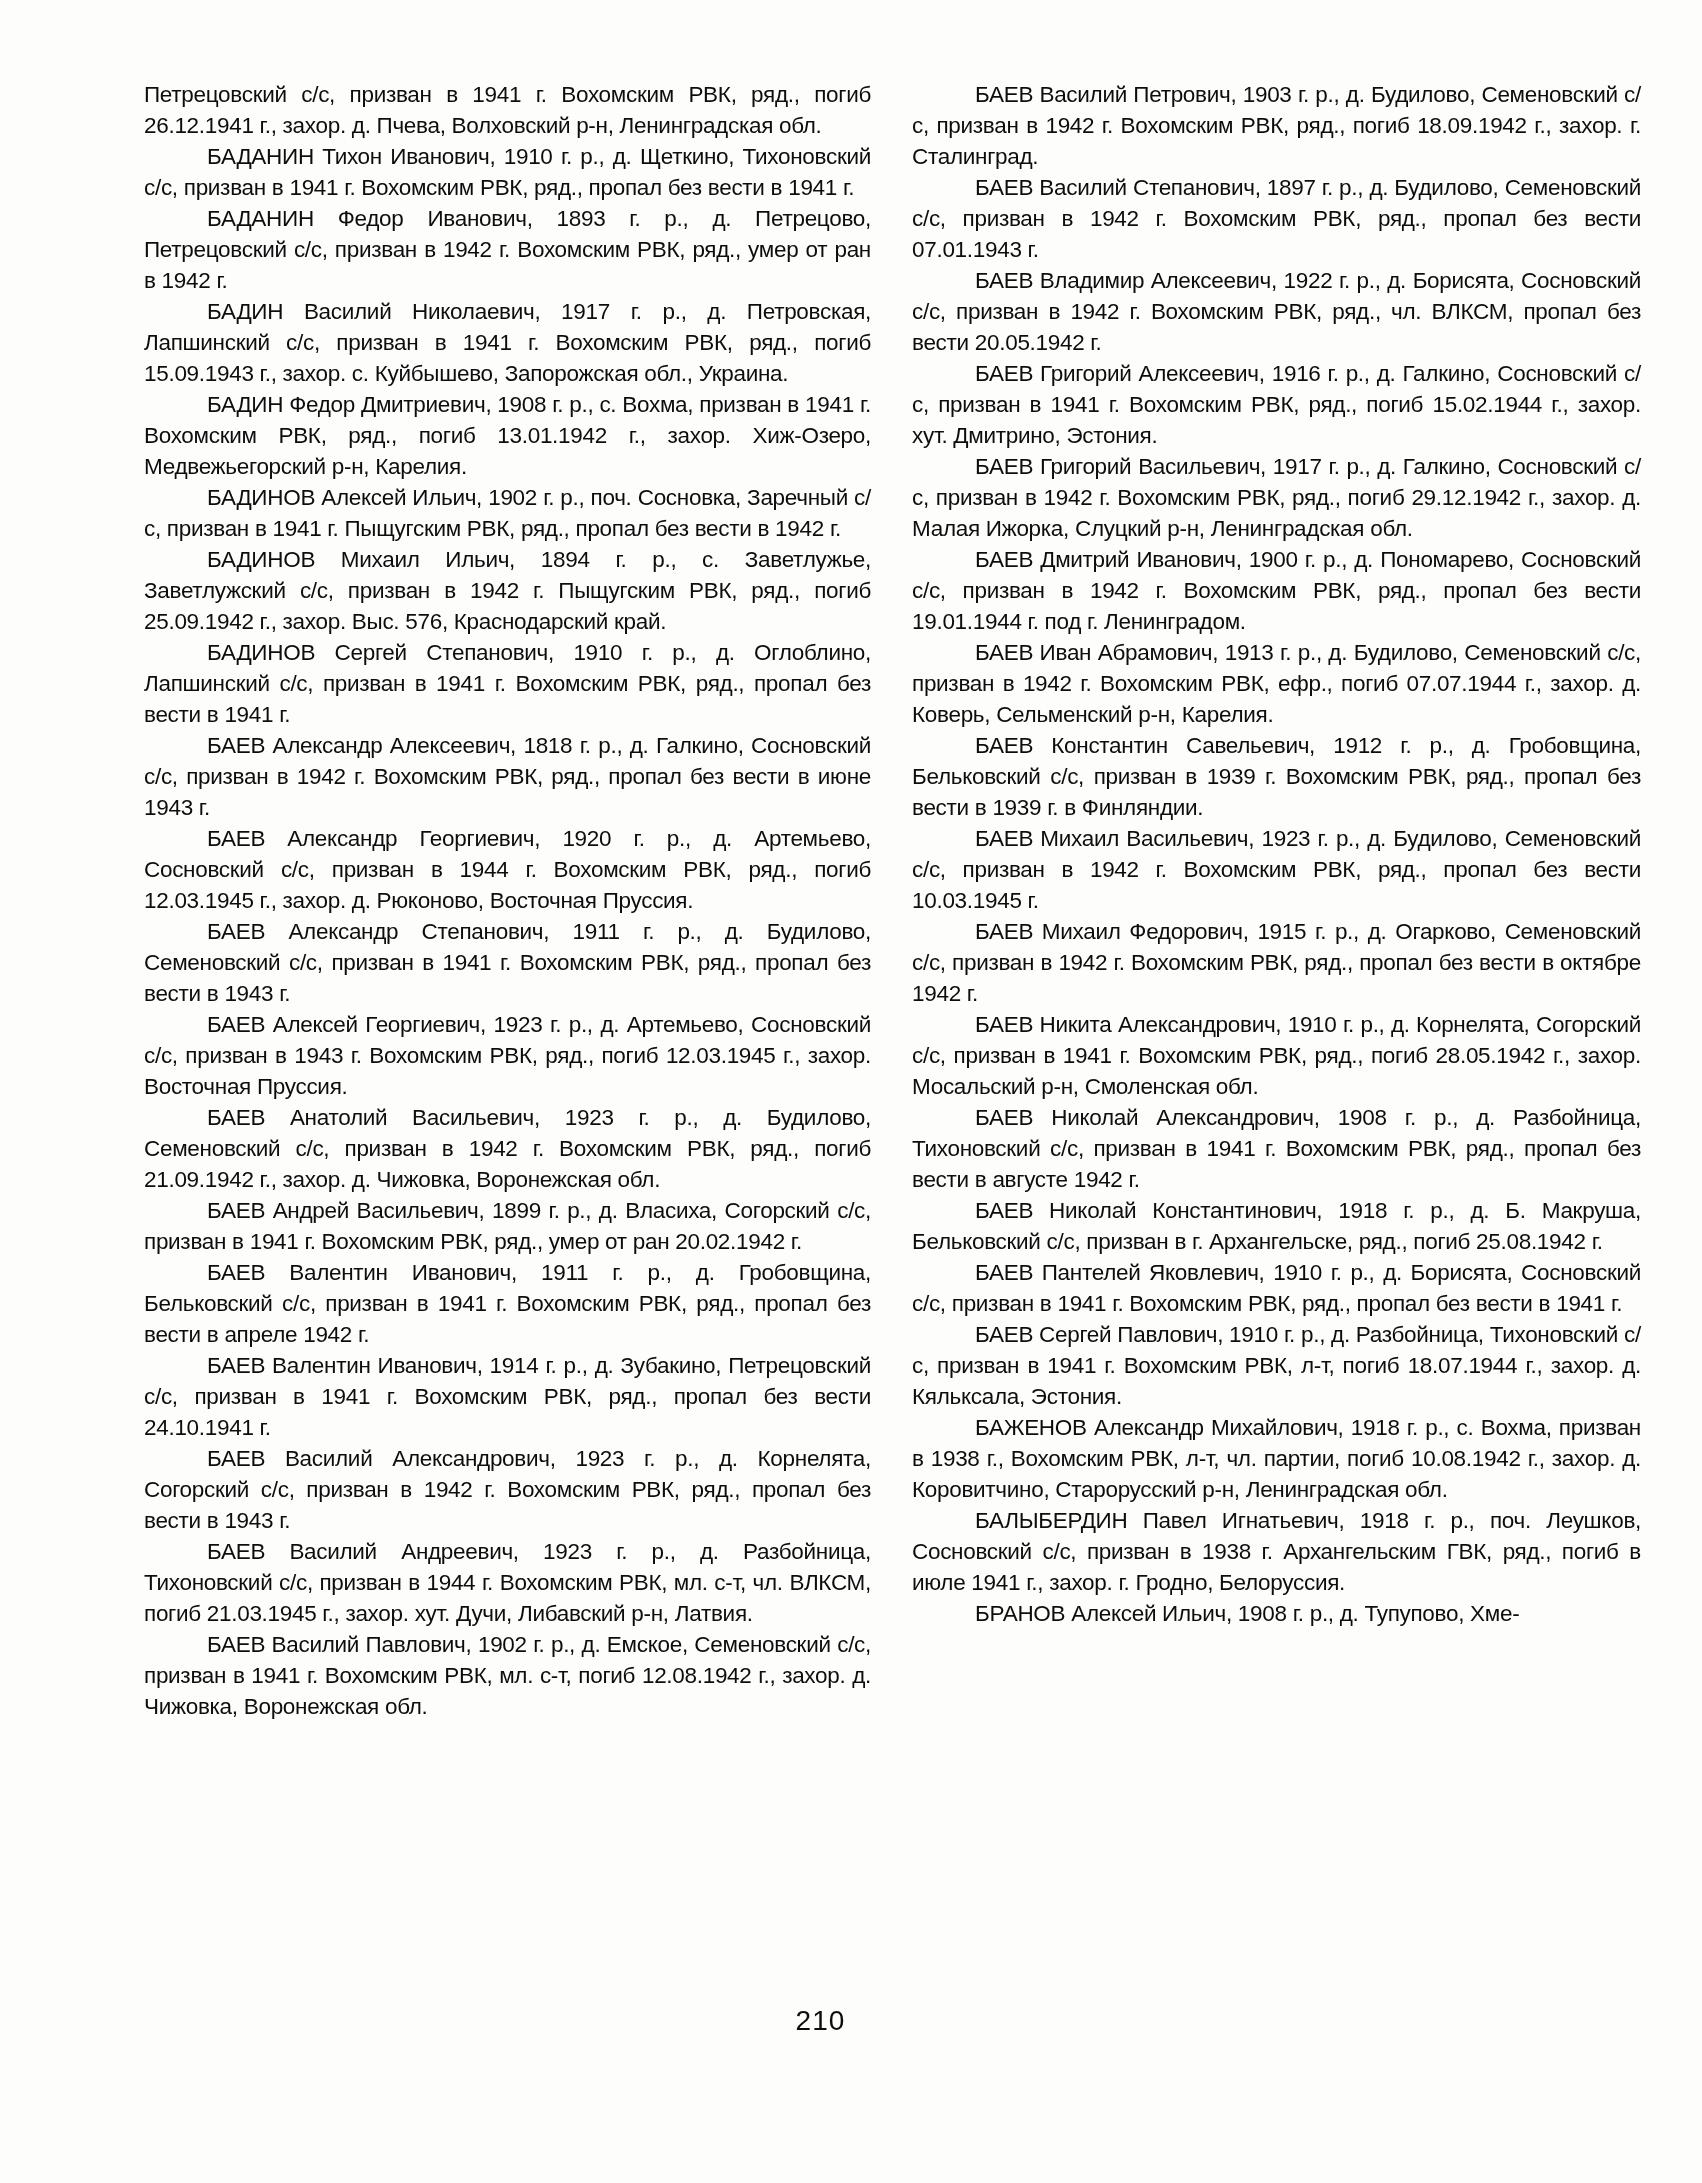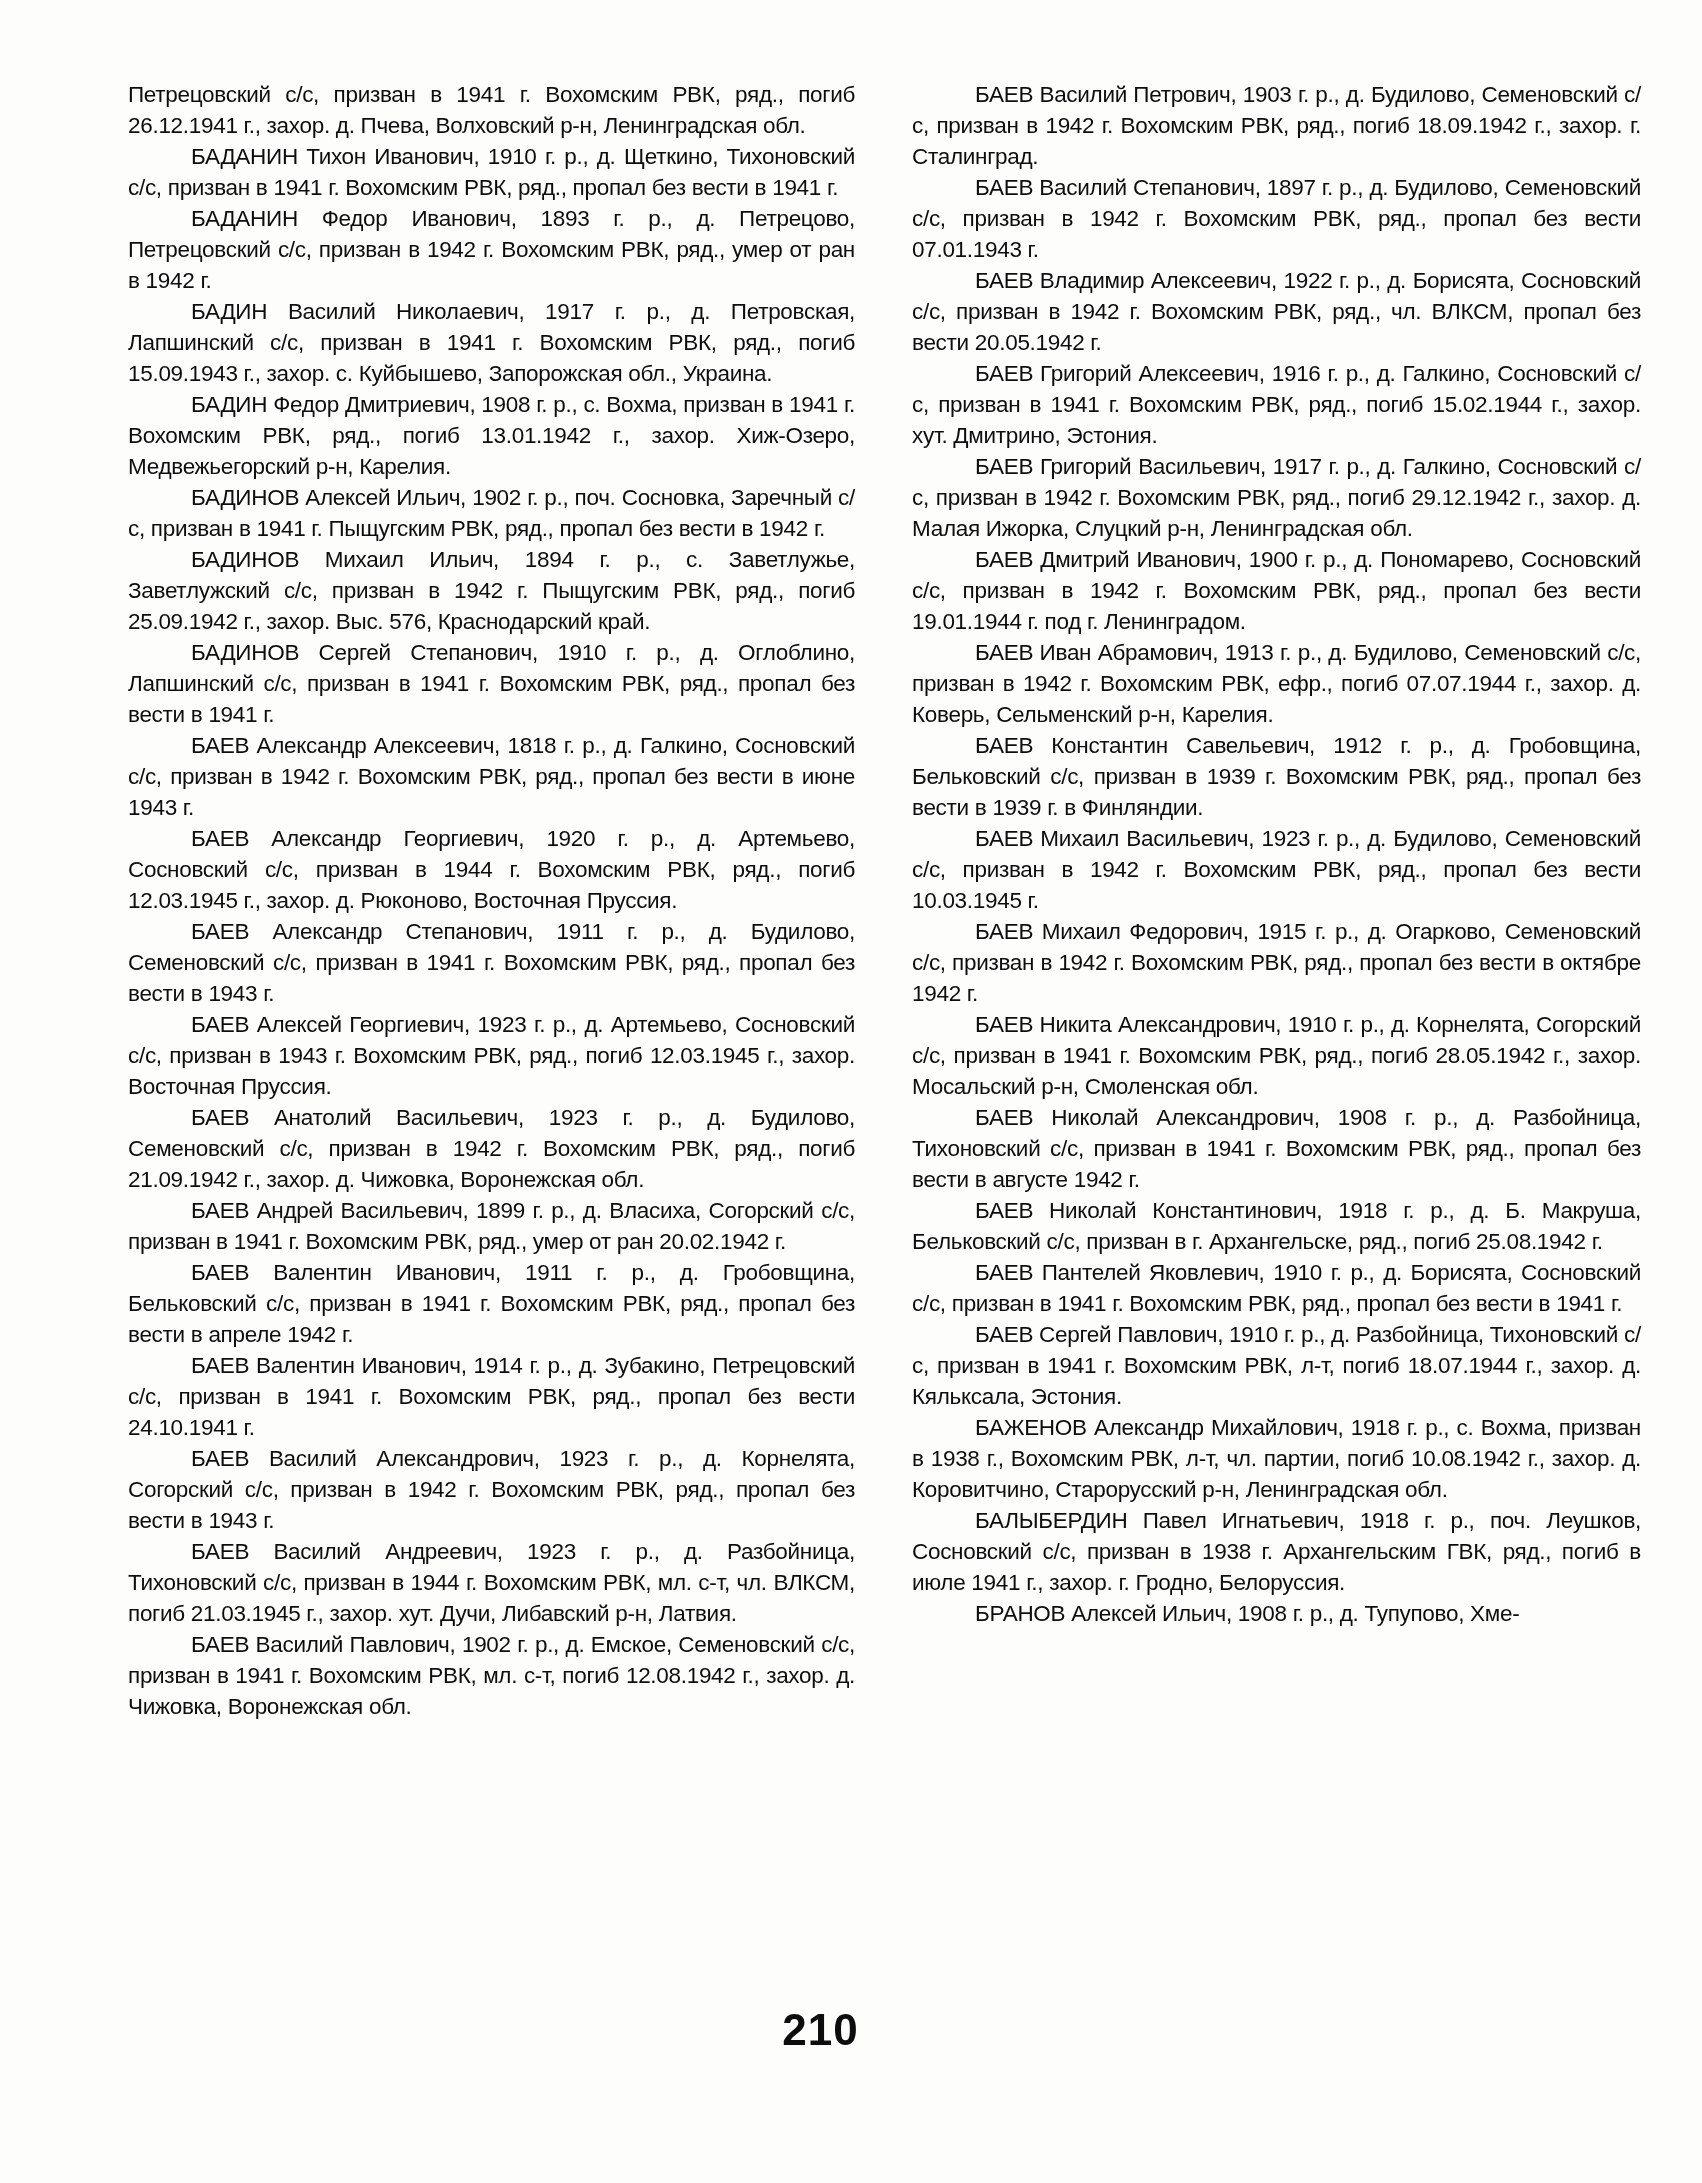--- a/index.html
+++ b/index.html
@@ -18,44 +18,43 @@
   }
   .column {
     position: absolute;
     top: 79px;
     font-size: 22.5px;
     line-height: 31px;
     letter-spacing: -0.3px;
     text-align: justify;
   }
   .column-left {
-    left: 128px;
+    left: 144px;
     width: 727px;
   }
   .column-right {
     left: 912px;
     width: 729px;
   }
   .entry {
     margin: 0;
     text-indent: 63px;
   }
   .entry.no-indent {
     text-indent: 0;
   }
   .page-number {
     position: absolute;
     top: 2005px;
     left: 0;
     width: 1641px; 
     text-align: center;
-    font-size: 44px;
+    font-size: 28px;
     letter-spacing: 1.1px;
     color: #0d0d0d;
-    font-weight: bold;
   }
 </style>
 </head>
 <body>
 
 <div class="page">
 
   <div class="column column-left">
     <p class="entry no-indent">Петрецовский с/с, призван в 1941 г. Вохомским РВК, ряд., погиб 26.12.1941 г., захор. д. Пчева, Волховский р-н, Ленинградская обл.</p>
     <p class="entry">БАДАНИН Тихон Иванович, 1910 г. р., д. Щеткино, Тихоновский с/с, призван в 1941 г. Вохомским РВК, ряд., пропал без вести в 1941 г.</p>

